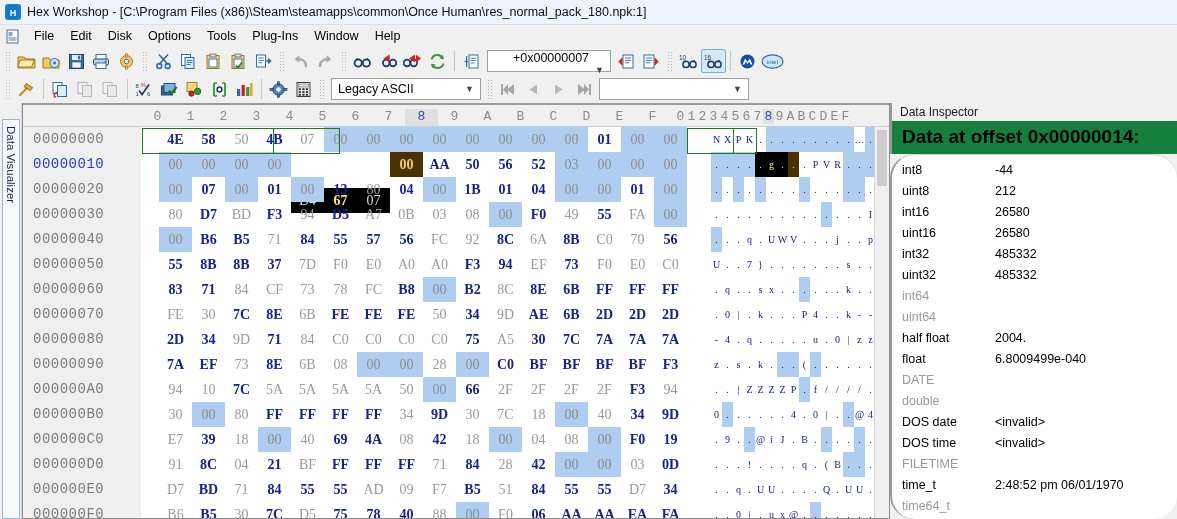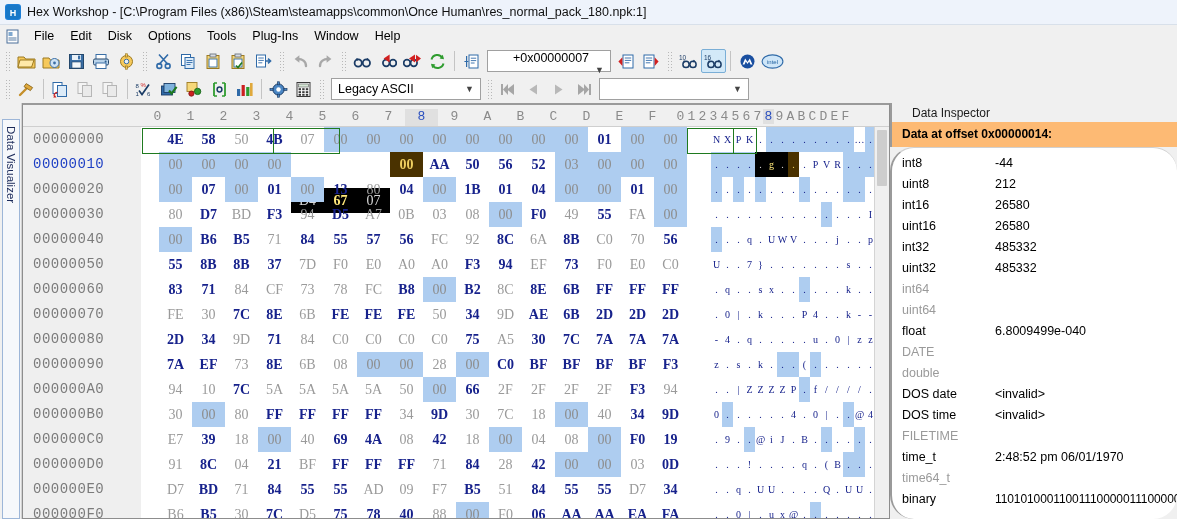--- a/index.html
+++ b/index.html
@@ -164,27 +164,27 @@
     position: absolute; left: 2px; right: 2px; top: 3px; height: 56px;
     background: #cdcdcd; border-radius: 1px;
   }
 
   
   .inspector {
     width: 287px; flex: none; background: #f0f0f0;
     display: flex; flex-direction: column;
   }
   .insp-title {
-    height: 19px; font-size: 12px; color: #1a1a1a; padding-left: 20px;
+    height: 19px; font-size: 12px; color: #1a1a1a; padding-left: 8px;
     display: flex; align-items: center; background: #f0f0f0;
     border-left: 2px solid #9a9a9a;
   }
   .insp-head {
-    font-size: 12px; font-weight: bold; color: #000;
-    padding: 5px 0 6px 10px; background: #fdba74;
+    font-size: 19px; font-weight: bold; color: #000;
+    padding: 5px 0 6px 10px; background: #15803d;
     border-left: 2px solid #9a9a9a;
   }
   .insp-body {
     flex: 1 1 auto; background: #fff; border-left: 2px solid #9a9a9a;
     border-top: 1px solid #d0d0d0; padding: 4px 0 0 10px; overflow: hidden; border-radius: 24px;
   }
   .irow { display: flex; height: 21px; align-items: center; font-size: 12.5px; }
   .ilab { width: 93px; flex: none; color: #000; }
   .irow.empty .ilab { color: #9a9a9a; }
   .ival { color: #000; white-space: nowrap; }
@@ -994,20 +994,24 @@
           </div>
           <div class="irow empty">
             <div class="ilab">int64</div>
             <div class="ival"></div>
           </div>
           <div class="irow empty">
             <div class="ilab">uint64</div>
             <div class="ival"></div>
           </div>
           <div class="irow">
+            <div class="ilab">half float</div>
+            <div class="ival">2004.</div>
+          </div>
+          <div class="irow">
             <div class="ilab">float</div>
             <div class="ival">6.8009499e-040</div>
           </div>
           <div class="irow empty">
             <div class="ilab">DATE</div>
             <div class="ival"></div>
           </div>
           <div class="irow empty">
             <div class="ilab">double</div>
             <div class="ival"></div>

